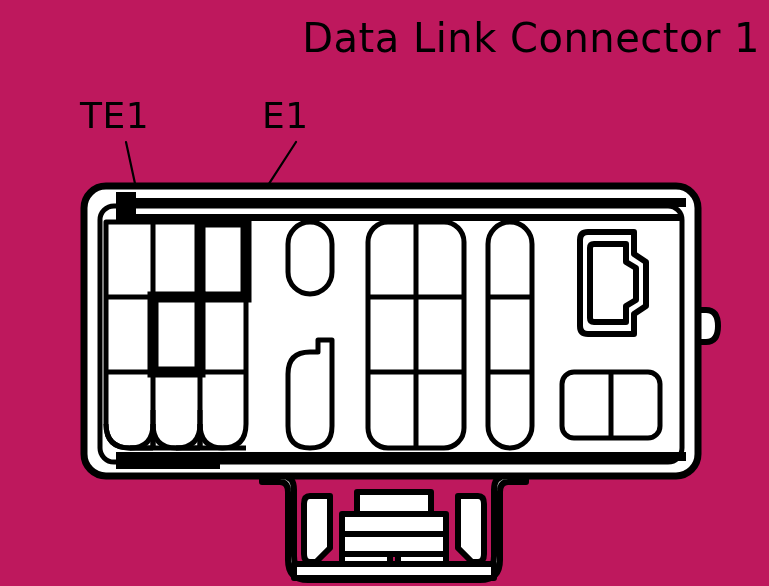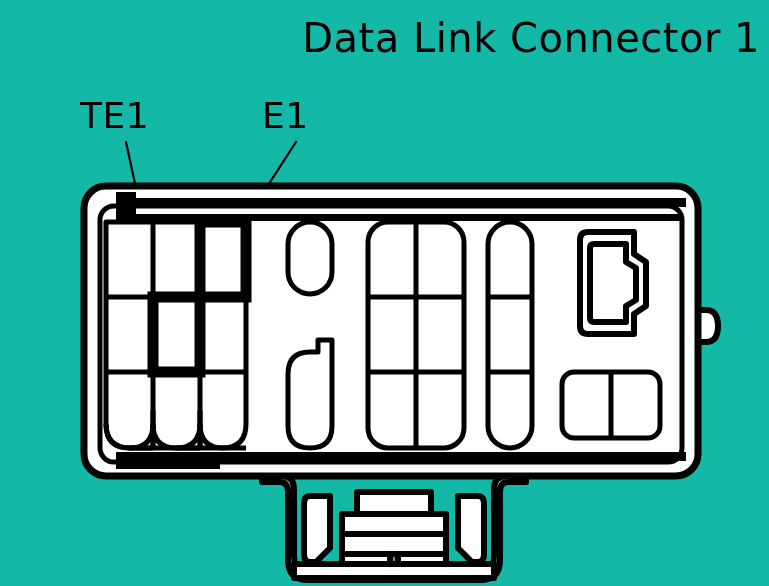--- a/index.html
+++ b/index.html
@@ -12,21 +12,21 @@
     width: 769px;
     height: 586px;
     overflow: hidden;
     font-family: "DejaVu Sans", "Liberation Sans", sans-serif;
     color: #000000;
   }
   #figure-root {
     position: relative;
     width: 769px;
     height: 586px;
-    background: #14b8a6;
+    background: #be185d;
   }
   #connector-svg {
     position: absolute;
     left: 0;
     top: 0;
     width: 769px;
     height: 586px;
     display: block;
   }
   .diagram-title {

